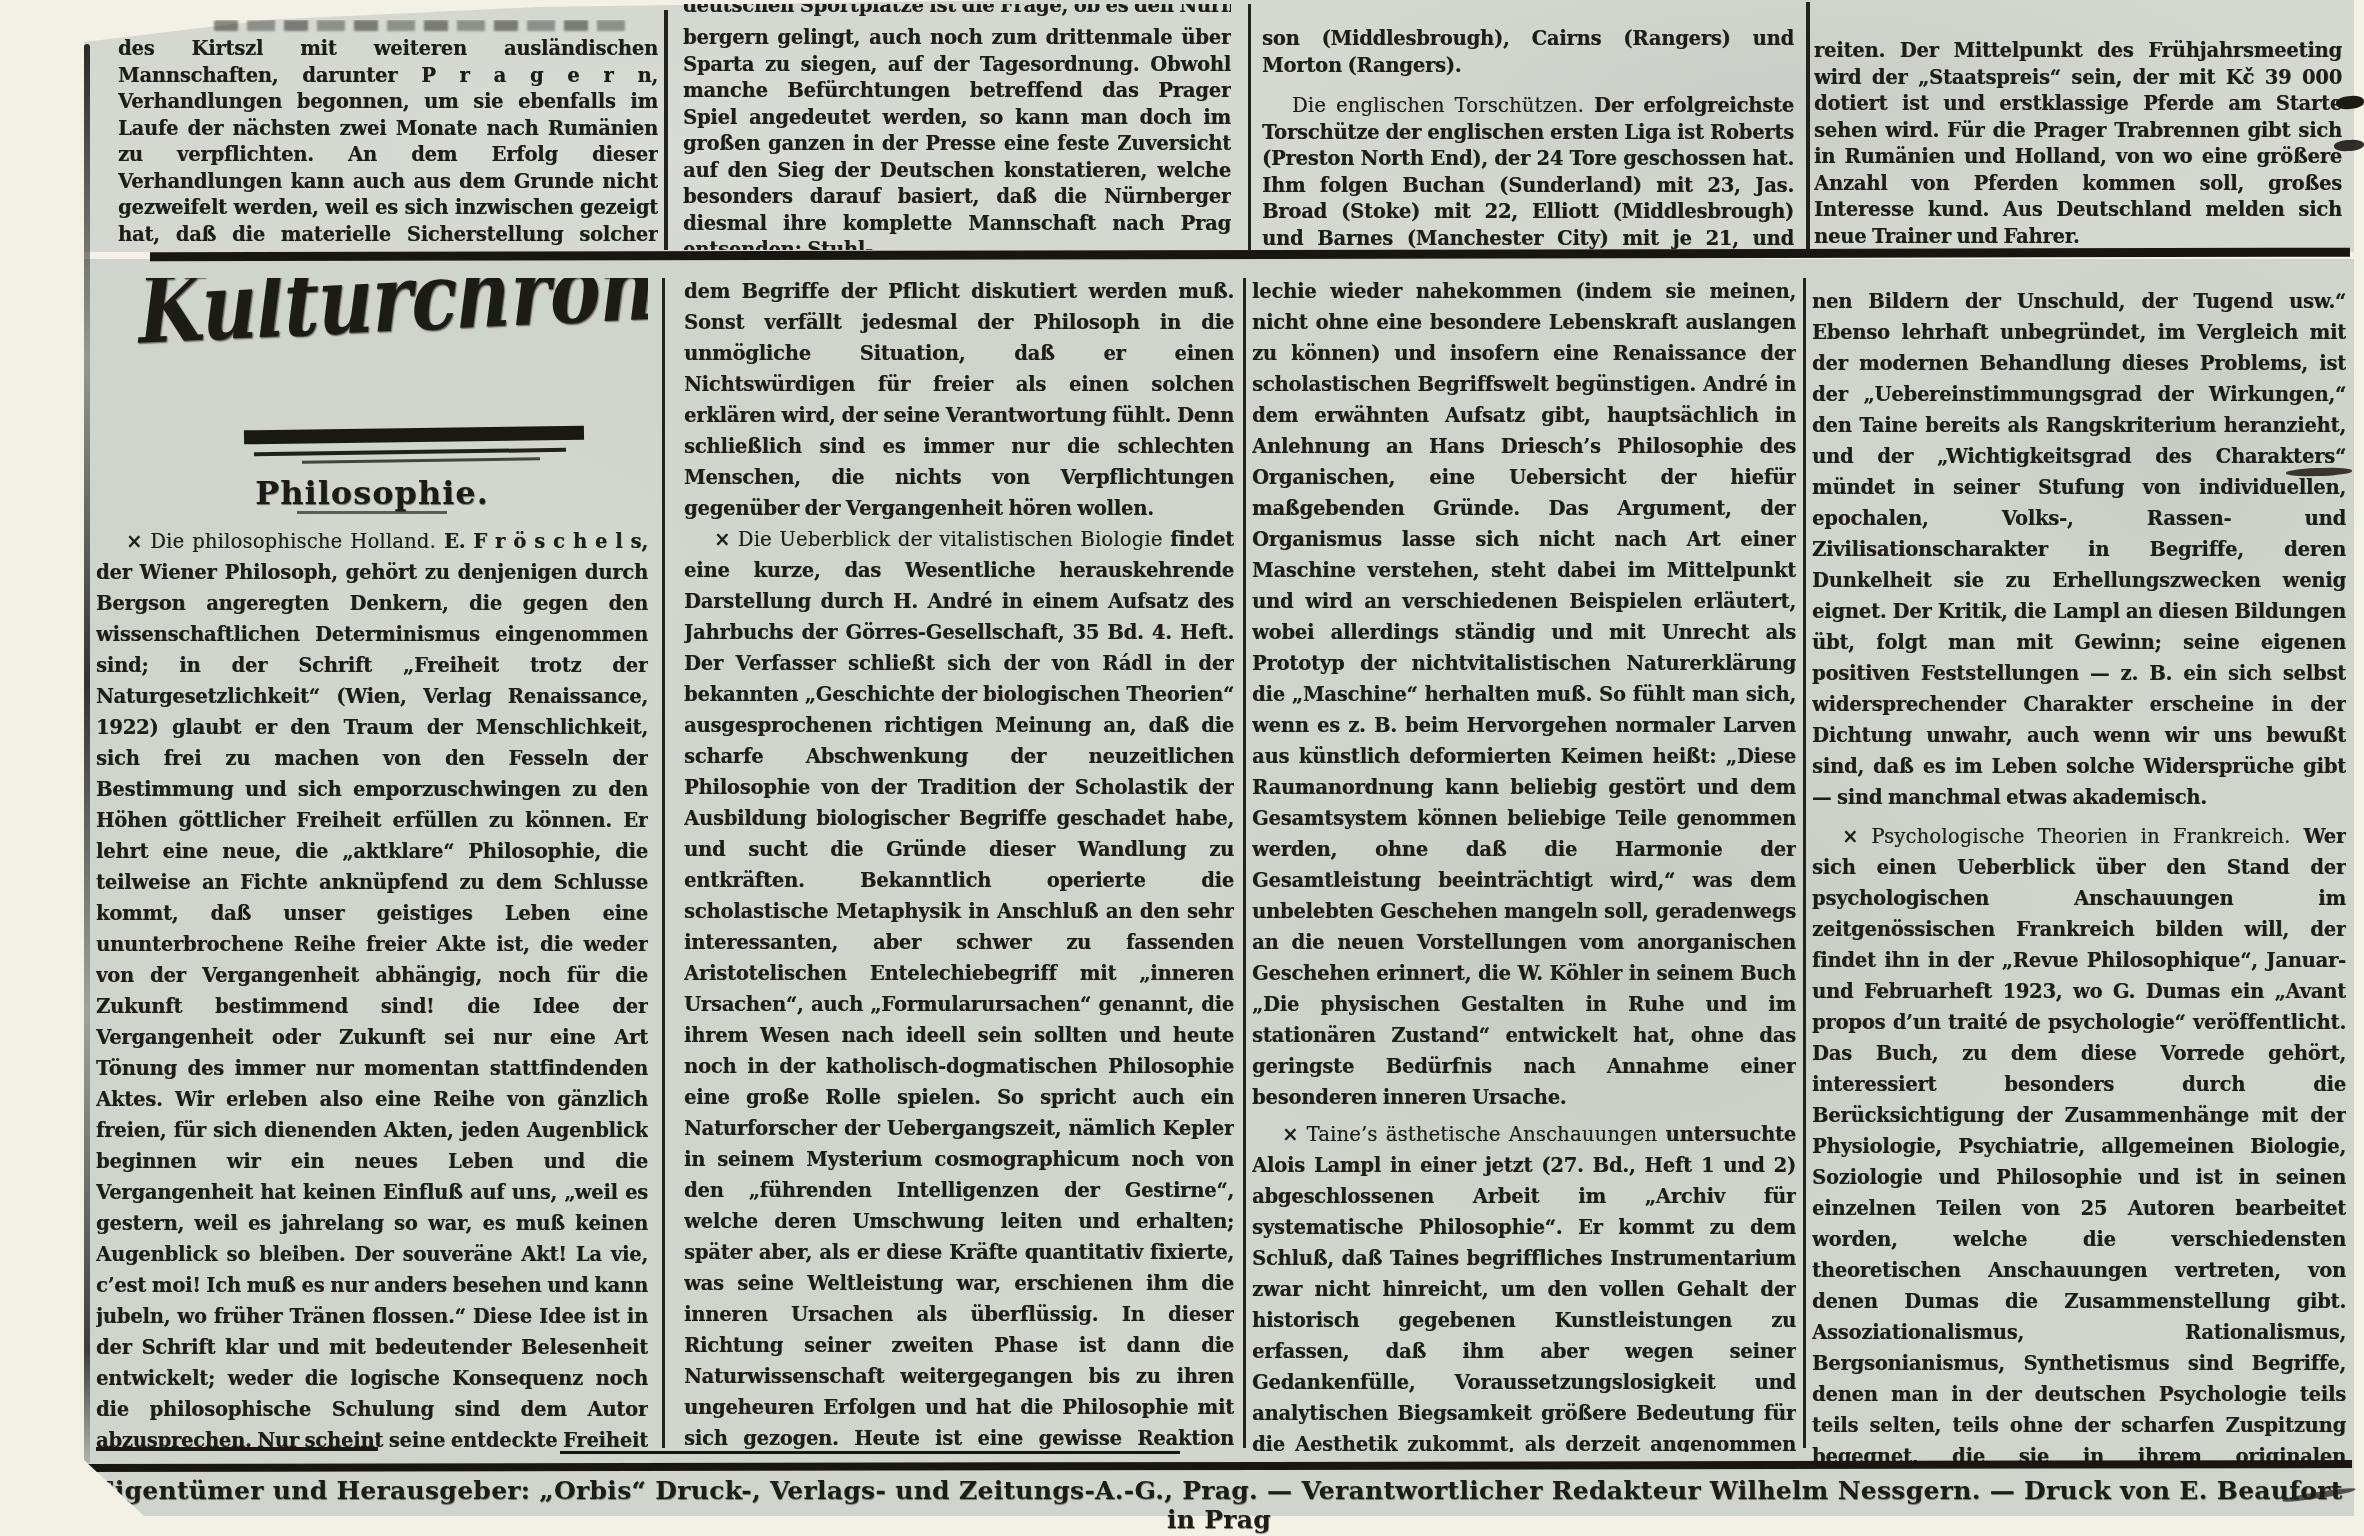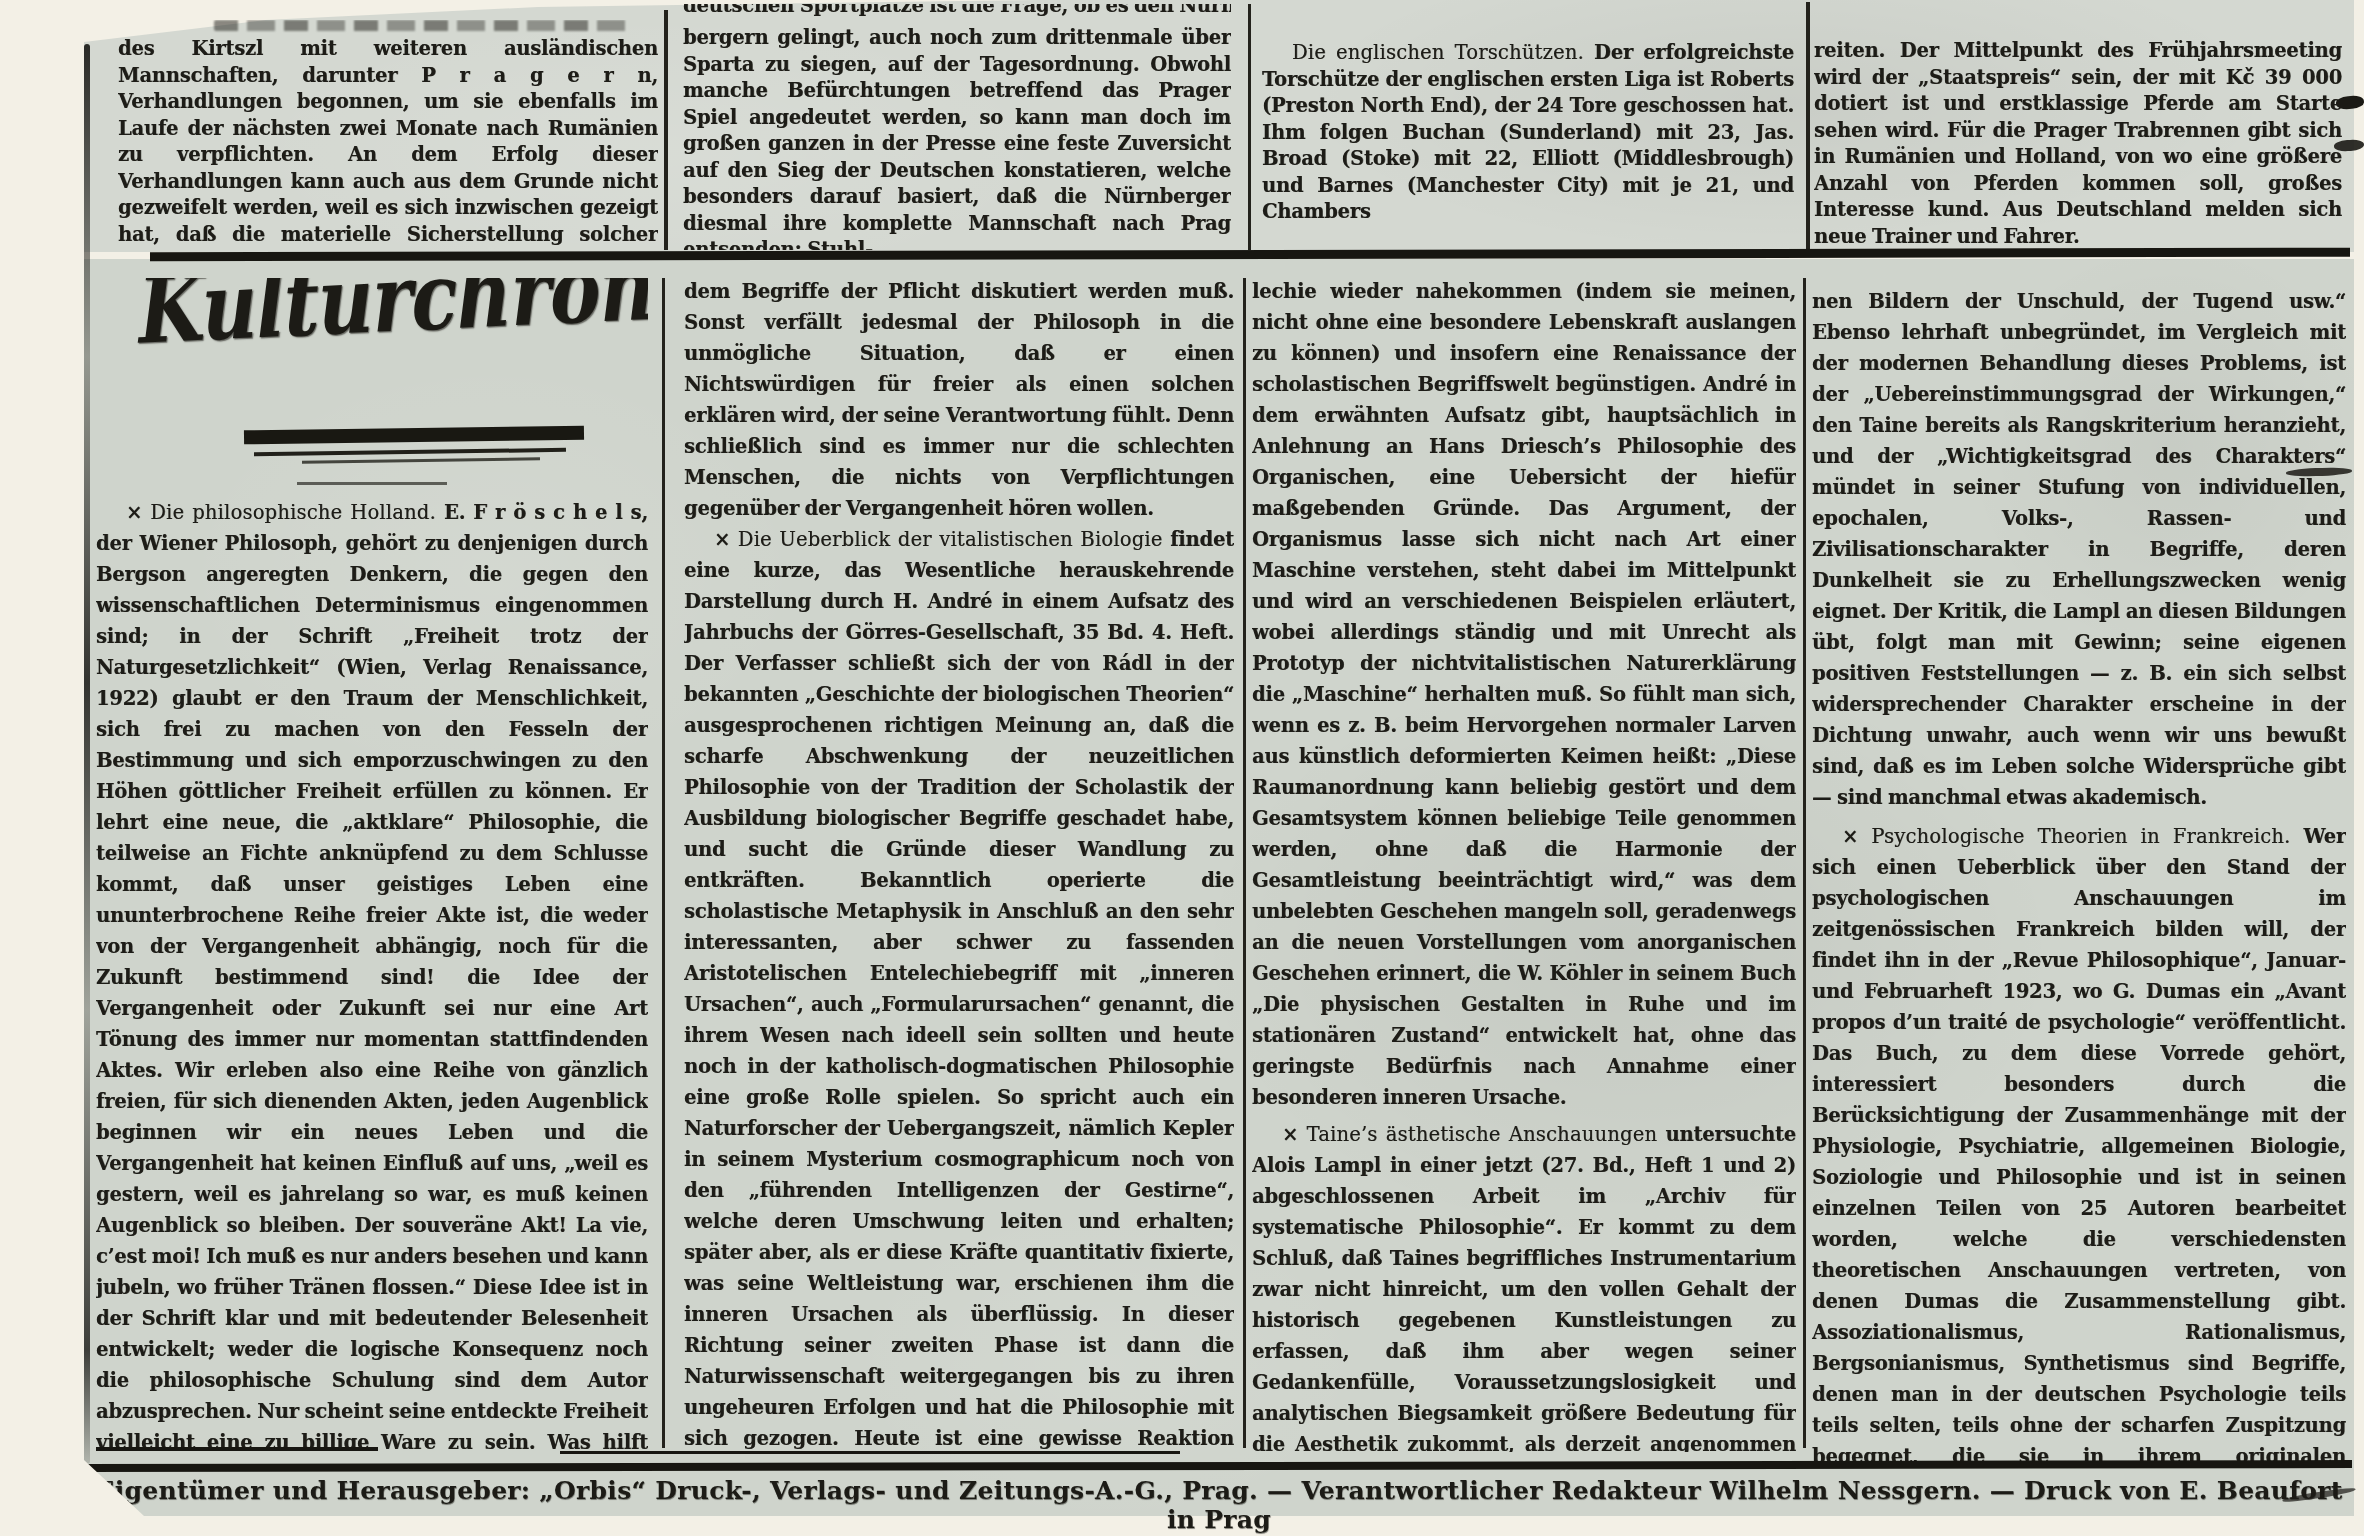--- a/index.html
+++ b/index.html
@@ -102,20 +102,21 @@
 </div>
 
 <div class="tcol news" style="left:683px;top:4px;width:548px;height:246px;line-height:26.5px;">
   <div class="clip-line">
     <div class="inner">deutschen Sportplätze ist die Frage, ob es den Nürn-</div>
   </div>
   <p>bergern gelingt, auch noch zum drittenmale über Sparta zu siegen, auf der Tagesordnung. Obwohl manche Befürchtungen betreffend das Prager Spiel angedeutet werden, so kann man doch im großen ganzen in der Presse eine feste Zuversicht auf den Sieg der Deutschen konstatieren, welche besonders darauf basiert, daß die Nürnberger diesmal ihre komplette Mannschaft nach Prag entsenden: Stuhl-</p>
 </div>
 
 <div class="tcol news" style="left:1262px;top:26px;width:532px;height:224px;line-height:26.5px;">
+  <p>son (Middlesbrough), Cairns (Rangers) und Morton (Rangers).</p>
   <p class="indent" style="margin-top:14px;">
     <b class="lead">Die englischen Torschützen.</b>
     <span>Der erfolgreichste Torschütze der englischen ersten Liga ist Roberts (Preston North End), der 24 Tore geschossen hat. Ihm folgen Buchan (Sunderland) mit 23, Jas. Broad (Stoke) mit 22, Elliott (Middlesbrough) und Barnes (Manchester City) mit je 21, und Chambers</span>
   </p>
 </div>
 
 <div class="tcol news" style="left:1814px;top:38px;width:528px;height:210px;line-height:26.5px;">
   <p>reiten. Der Mittelpunkt des Frühjahrsmeeting wird der „Staatspreis“ sein, der mit Kč 39 000 dotiert ist und erstklassige Pferde am Starte sehen wird. Für die Prager Trabrennen gibt sich in Rumänien und Holland, von wo eine größere Anzahl von Pferden kommen soll, großes Interesse kund. Aus Deutschland melden sich neue Trainer und Fahrer.</p>
 
 </div>
@@ -126,20 +127,21 @@
 
 <div class="rule" style="left:150px;top:250px;width:2200px;height:9px;transform:rotate(-.12deg);"></div>
 
 <div class="mcol news" style="left:96px;top:278px;width:552px;height:1172px;">
   <div class="masthead-wrap">
     <div class="masthead-title">Kulturchronik</div>
     <div class="masthead-bar"></div>
     <div class="masthead-line1"></div>
     <div class="masthead-line2"></div>
   </div>
+  <div class="section-heading">Philosophie.</div>
   <div class="heading-rule"></div>
   <p class="indent news-body">
     <span>× </span>
     <b class="lead">Die philosophische Holland.</b>
     <span>E. F r ö s c h e l s, der Wiener Philosoph, gehört zu denjenigen durch Bergson angeregten Denkern, die gegen den wissenschaftlichen Determinismus eingenommen sind; in der Schrift „Freiheit trotz der Naturgesetzlichkeit“ (Wien, Verlag Renaissance, 1922) glaubt er den Traum der Menschlichkeit, sich frei zu machen von den Fesseln der Bestimmung und sich emporzuschwingen zu den Höhen göttlicher Freiheit erfüllen zu können. Er lehrt eine neue, die „aktklare“ Philosophie, die teilweise an Fichte anknüpfend zu dem Schlusse kommt, daß unser geistiges Leben eine ununterbrochene Reihe freier Akte ist, die weder von der Vergangenheit abhängig, noch für die Zukunft bestimmend sind! die Idee der Vergangenheit oder Zukunft sei nur eine Art Tönung des immer nur momentan stattfindenden Aktes. Wir erleben also eine Reihe von gänzlich freien, für sich dienenden Akten, jeden Augenblick beginnen wir ein neues Leben und die Vergangenheit hat keinen Einfluß auf uns, „weil es gestern, weil es jahrelang so war, es muß keinen Augenblick so bleiben. Der souveräne Akt! La vie, c’est moi! Ich muß es nur anders besehen und kann jubeln, wo früher Tränen flossen.“ Diese Idee ist in der Schrift klar und mit bedeutender Belesenheit entwickelt; weder die logische Konsequenz noch die philosophische Schulung sind dem Autor abzusprechen. Nur scheint seine entdeckte Freiheit vielleicht eine zu billige Ware zu sein. Was hilft einem politisch unterdrückten Volke etwa die „aktklare“ Philosophie? Nach der Vorschrift Fröschels kann sich dieses Volk frei „denken“ und alles ist sofort gelöst: es ist von allen Fesseln der Vergangenheit und der Zukunft frei, ohne daß sich ein Pünktchen an der Wirklichkeit geändert hätte. Fröschel vergißt, daß die Freiheit einen wesentlich m o r a l i s c h e n Begriff darstellt und daß die Freiheit zusammen mit</span>
   </p>
 </div>
 
 <div class="mcol news" style="left:684px;top:276px;width:550px;height:1176px;">
   <p class="news-body">dem Begriffe der Pflicht diskutiert werden muß. Sonst verfällt jedesmal der Philosoph in die unmögliche Situation, daß er einen Nichtswürdigen für freier als einen solchen erklären wird, der seine Verantwortung fühlt. Denn schließlich sind es immer nur die schlechten Menschen, die nichts von Verpflichtungen gegenüber der Vergangenheit hören wollen.</p>

